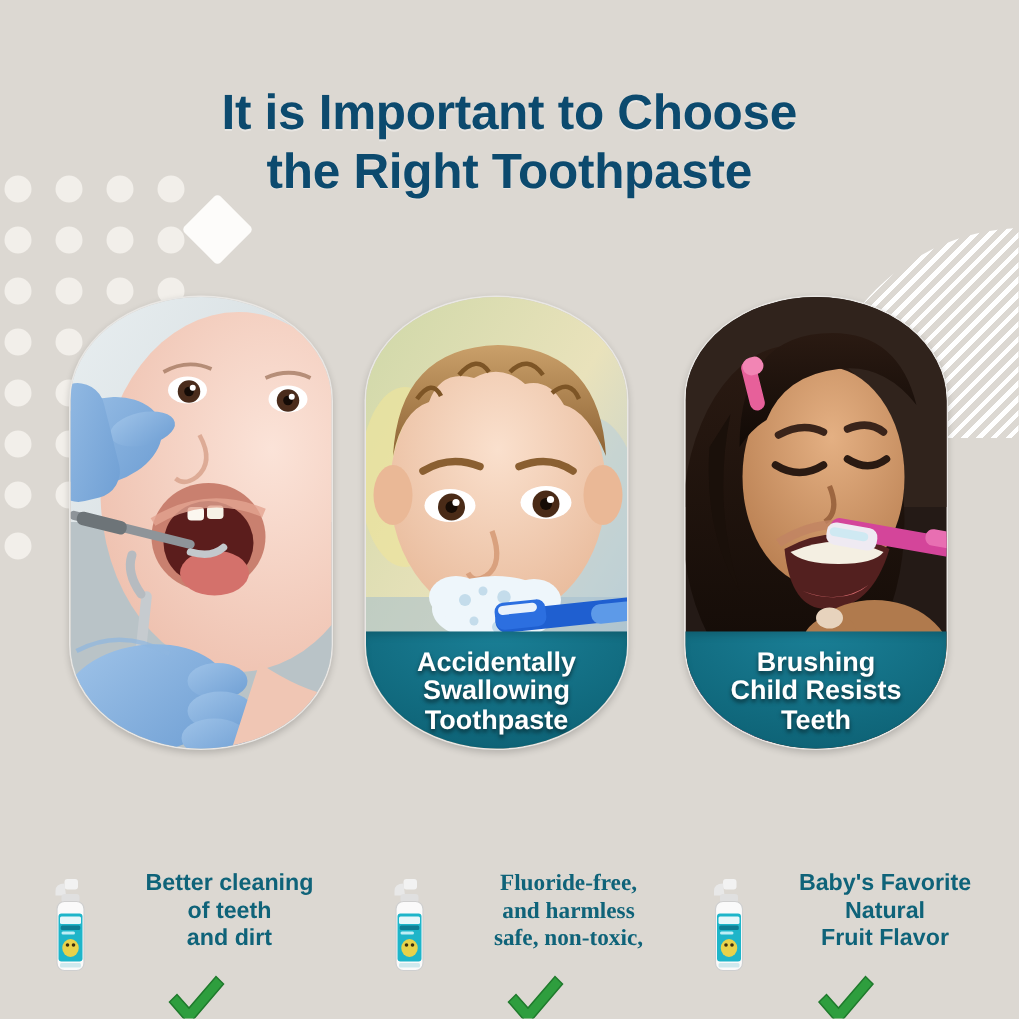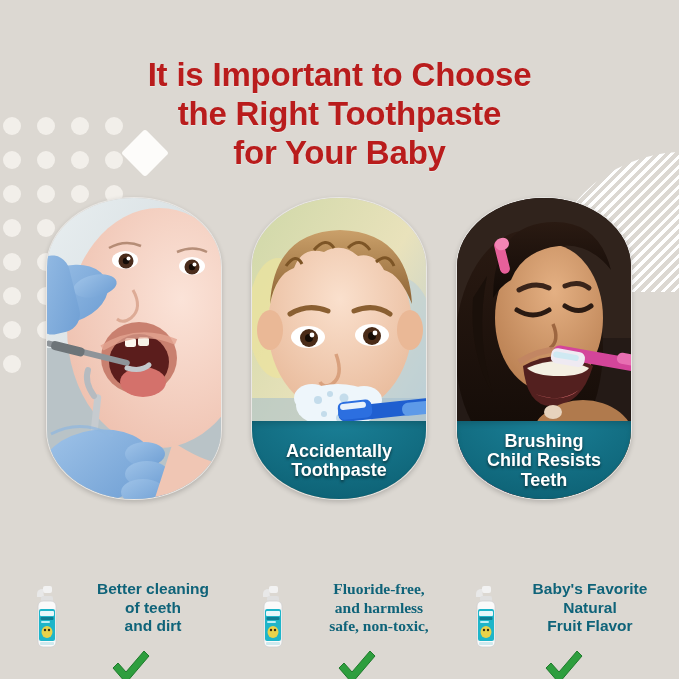--- a/index.html
+++ b/index.html
@@ -21,40 +21,40 @@
     background:repeating-linear-gradient(135deg,#ffffff 0 3px,rgba(255,255,255,0) 3px 7px);
   }
   .deco-diamond{
     position:absolute;left:128px;top:136px;width:34px;height:34px;
     background:#fdfcfa;transform:rotate(45deg);border-radius:3px;
   }
 
   
   .title{
     position:absolute;left:0;top:34px;width:679px;
-    text-align:center;color:#b91c1c;
+    text-align:center;color:#0c4a6e;
     font-size:33px;line-height:1.18;font-weight:bold;
     letter-spacing:-0.2px;
     text-shadow:0 1px 0 rgba(255,255,255,.35);
   }
   .title span{display:block;}
 
   
   .cards{position:absolute;left:0;top:197px;width:679px;height:305px;}
   .card{
     position:absolute;top:0;width:176px;height:303px;
     border-radius:88px / 70px;
     overflow:hidden;
     background:#cfcac4;
     box-shadow:0 2px 5px rgba(0,0,0,.18);
     border:1px solid rgba(255,255,255,.55);
     box-sizing:border-box;
   }
   .card.c1{left:46px;}
-  .card.c2{left:251px;}
+  .card.c2{left:243px;}
   .card.c3{left:456px;}
 
   .photo{position:absolute;left:0;top:0;right:0;bottom:0;overflow:hidden;}
 
   .banner{
     position:absolute;left:-2px;right:-2px;bottom:-2px;height:80px;
     background:radial-gradient(120% 150% at 50% 0%, #1a7f96 0%, #0d6174 70%, #0a4f60 100%);
     border-radius:0 0 88px 88px / 0 0 70px 70px;
     display:flex;align-items:center;justify-content:center;
     box-shadow:inset 0 2px 6px rgba(0,0,0,.18);
@@ -124,21 +124,20 @@
 
   <div class="deco-stripes">
       <i></i>
     </div>
 
   <div class="deco-diamond"></div>
 
   <h1 class="title">
     <span>It is Important to Choose</span>
     <span>the Right Toothpaste</span>
-    <span>for Your Baby</span>
   </h1>
 
   <div class="cards">
 
     <div class="card c1">
       <div class="photo">
         <svg width="176" height="303" viewBox="0 0 176 303" preserveAspectRatio="xMidYMid slice">
           <defs>
             <linearGradient id="g1bg" x1="0" y1="0" x2="1" y2="1">
               <stop offset="0" stop-color="#e8eef0"></stop>
@@ -281,20 +280,21 @@
             <rect x="86" y="206" width="96" height="15" rx="7.5" fill="#1f5fd0" transform="rotate(-6 120 212)"></rect>
             <rect x="86" y="203" width="34" height="18" rx="6" fill="#2c6fe0" transform="rotate(-6 100 212)"></rect>
             <rect x="88" y="205" width="26" height="6" rx="3" fill="#e9f2fb" transform="rotate(-6 100 208)"></rect>
             <rect x="150" y="204" width="30" height="13" rx="6" fill="#5d9ae8" transform="rotate(-6 164 210)"></rect>
           </g>
         </svg>
       </div>
       <div class="banner">
         <div class="banner-txt small">
           <div>Accidentally</div>
+          <div>Swallowing</div>
           <div>Toothpaste</div>
         </div>
       </div>
     </div>
 
     <div class="card c3">
       <div class="photo">
         <svg width="176" height="303" viewBox="0 0 176 303" preserveAspectRatio="xMidYMid slice">
           <defs>
             <radialGradient id="skin3" cx="55%" cy="32%" r="72%">

